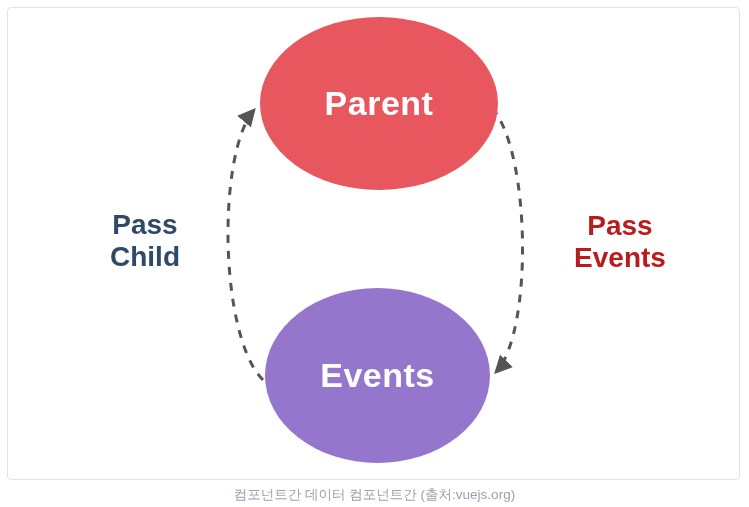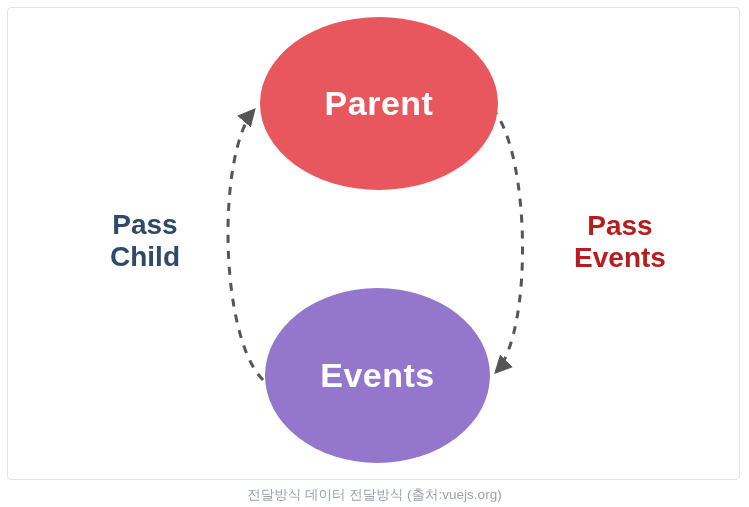--- a/index.html
+++ b/index.html
@@ -118,15 +118,15 @@
   <div class="edge-label edge-label-emit" style="color: rgb(47, 74, 102);">
     <span class="line">Pass</span>
     <span class="line">Child</span>
   </div>
 
   <div class="edge-label edge-label-pass" style="color: #b91c1c;">
     <span class="line">Pass</span>
     <span class="line">Events</span>
   </div>
 
-  <div class="caption" style="color: rgb(154, 161, 173);">전달방식 데이터 전달방식 (출처:vuejs.org)</div>
+  <div class="caption" style="color: rgb(154, 161, 173);">컴포넌트간 데이터 컴포넌트간 (출처:vuejs.org)</div>
 
 </div>
 
 </body></html>

